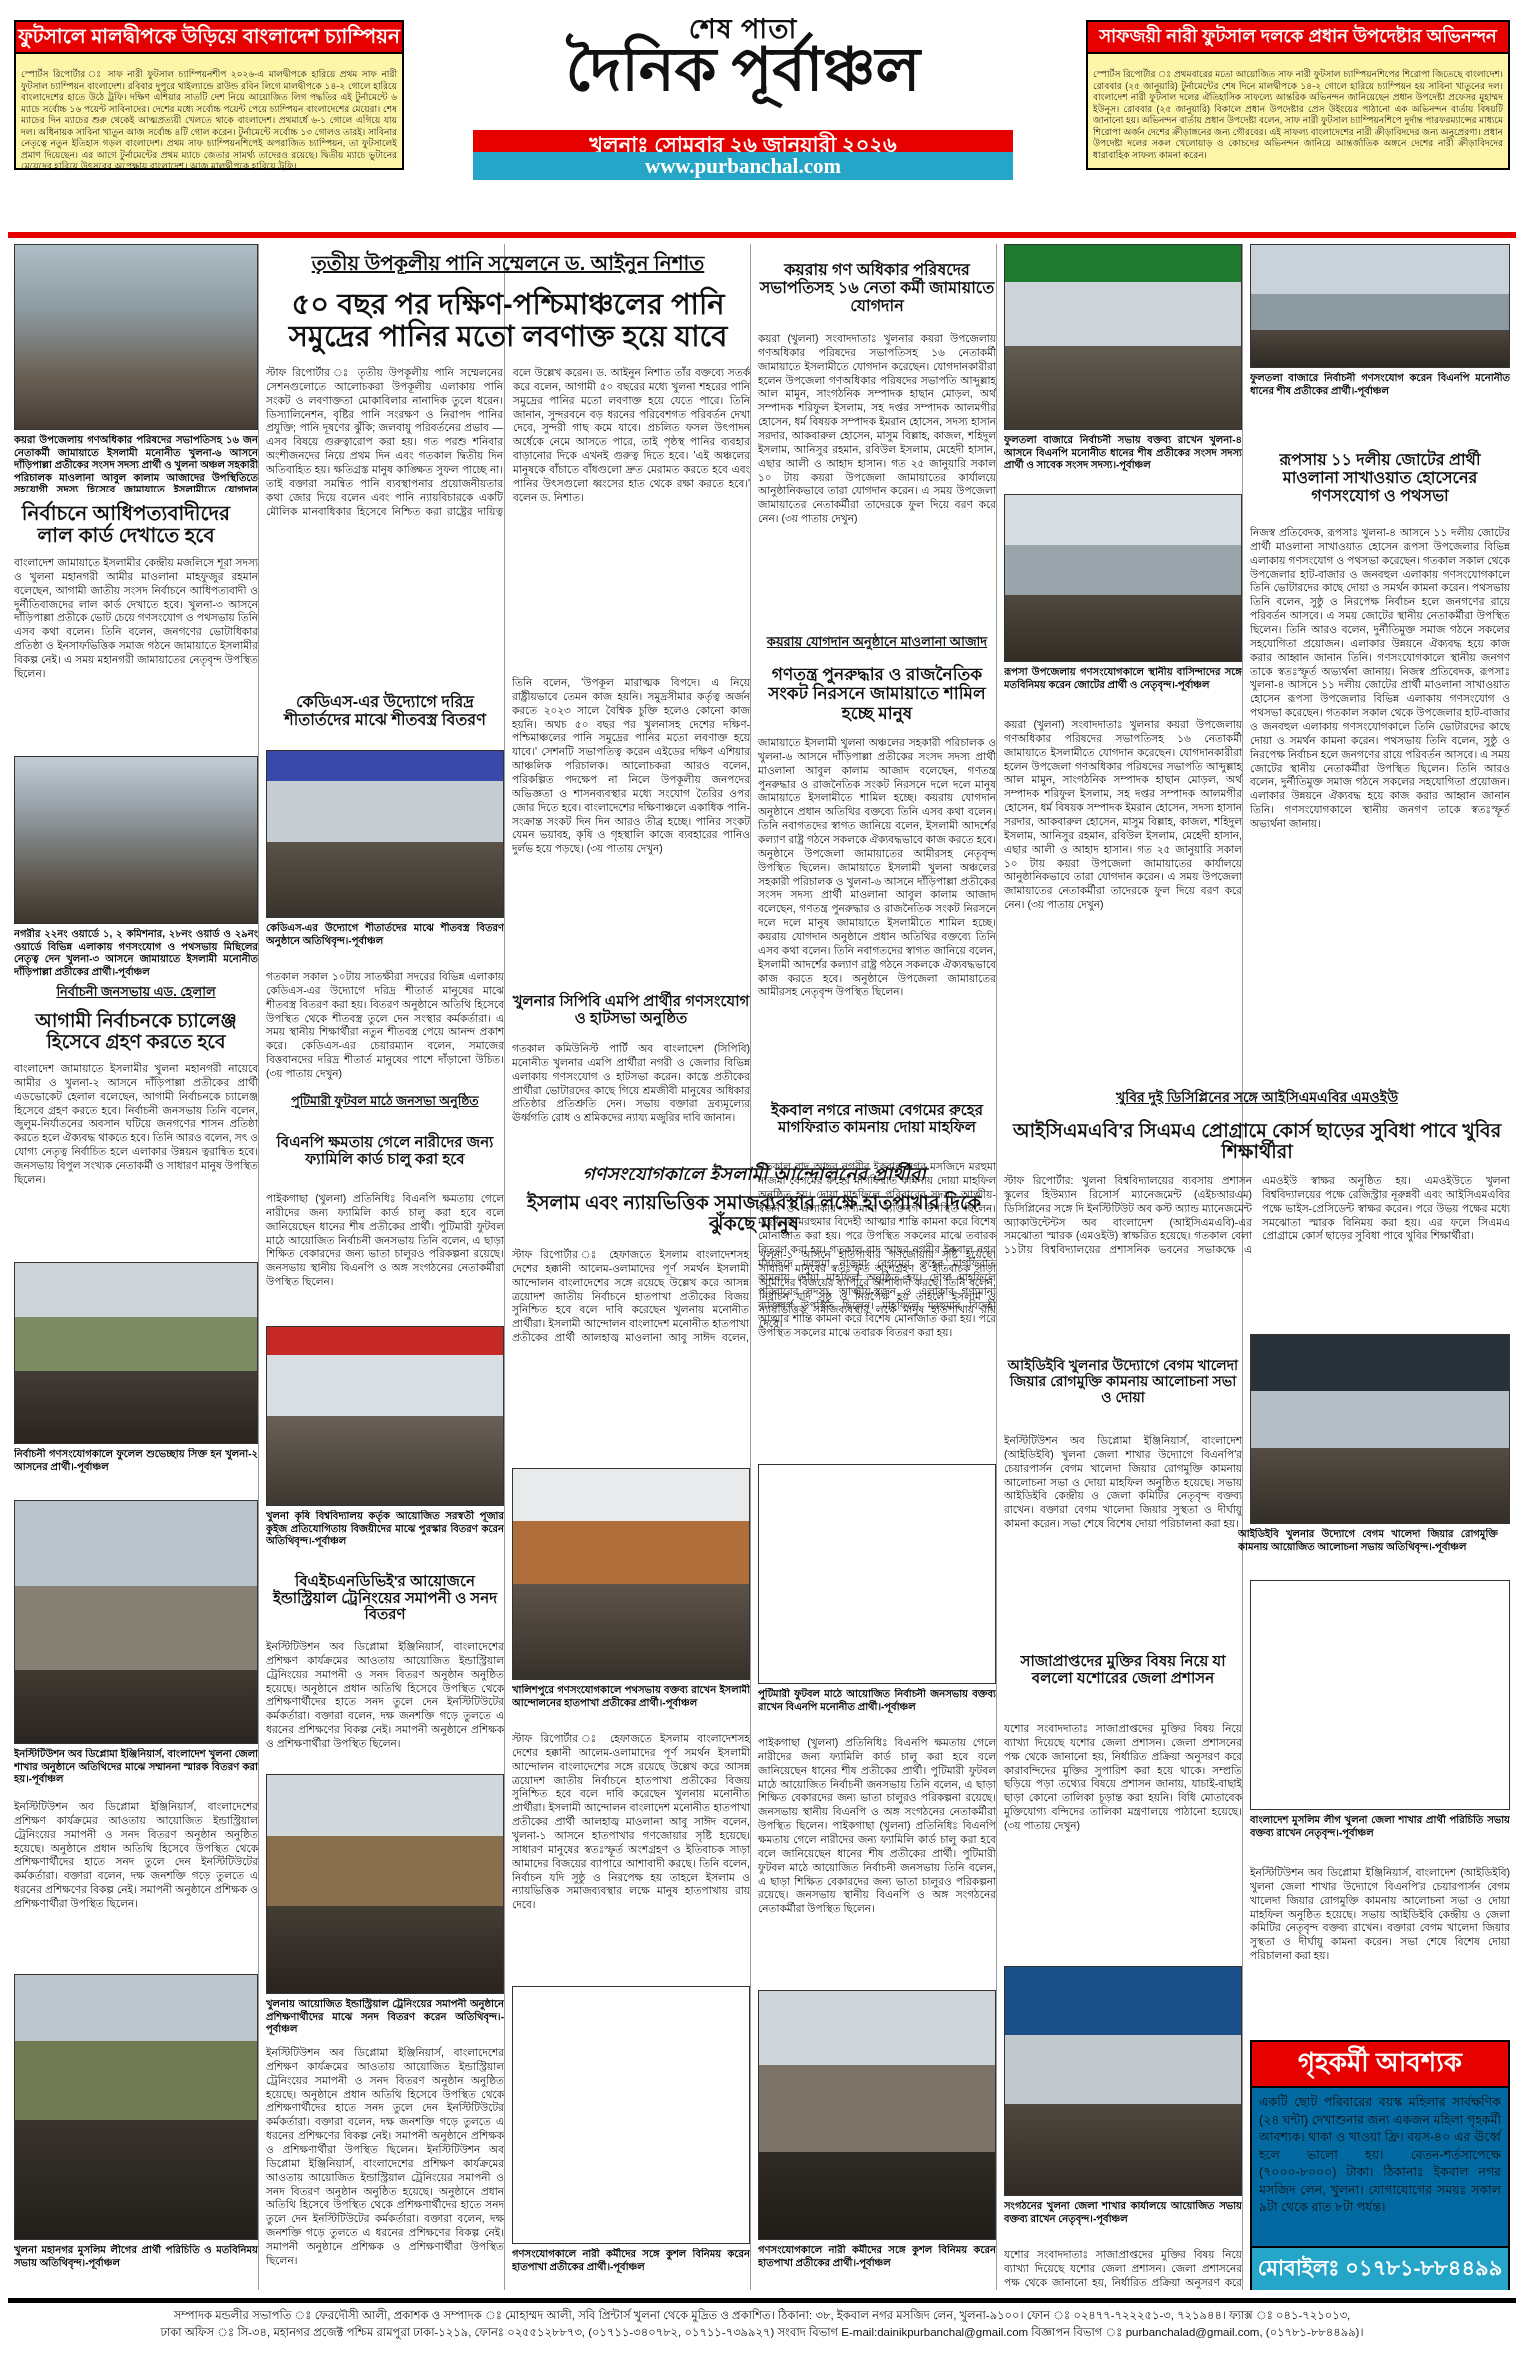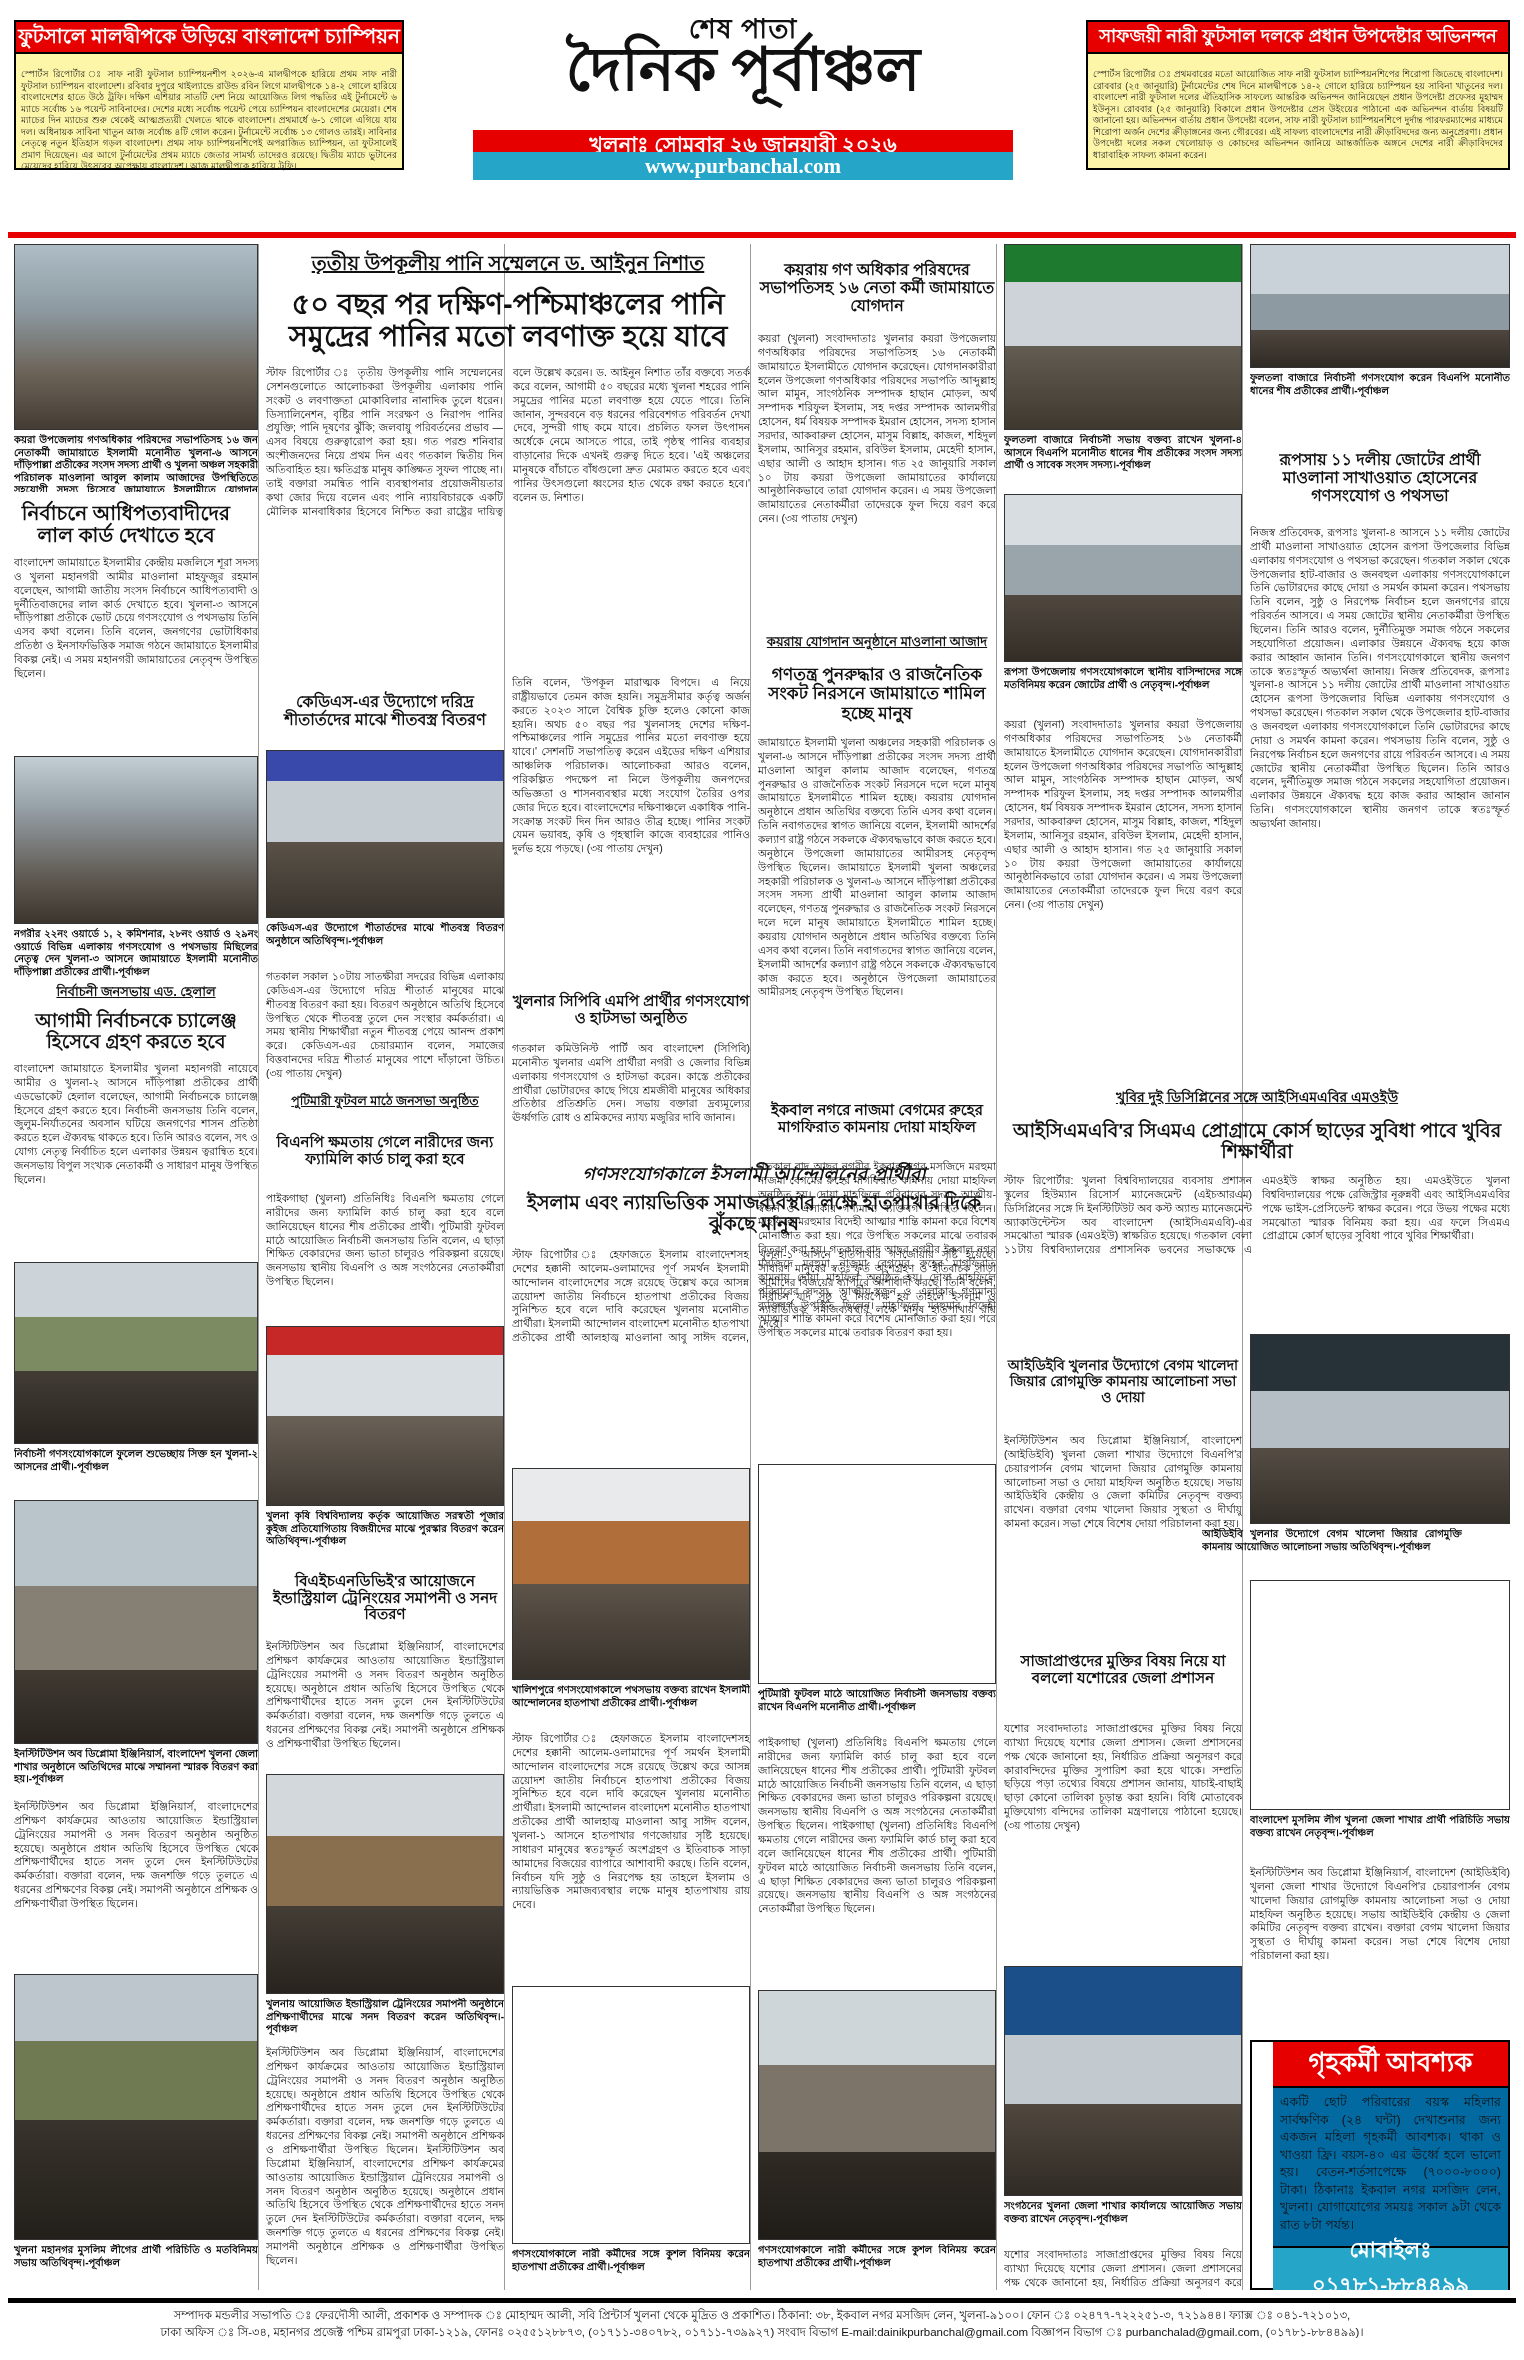--- a/index.html
+++ b/index.html
@@ -39,21 +39,21 @@
   .v-mela{background:linear-gradient(180deg,#e8eaec 0 25%,#b06e3b 25% 55%,#5d5349 55%,#36312a);}
   .v-burka{background:linear-gradient(180deg,#cfd6da 0 30%,#7c7468 30% 65%,#2f2a24 65%,#201c18);}
   .v-meeting{background:linear-gradient(180deg,#263238 0 30%,#b5bec5 30% 60%,#554d44 60%,#332e28);}
   .v-group{background:linear-gradient(180deg,#c9d1d6 0 30%,#8b8379 30% 65%,#46403a 65%,#2b2username622);}
   .v-blue{background:linear-gradient(180deg,#1a4f8a 0 30%,#c2cad0 30% 60%,#50483f 60%,#302b25);}
   .v-women{background:linear-gradient(180deg,#d6dbde 0 25%,#a56a8a 25% 60%,#4a4038 60%,#2c2username7221);}
   .v-flowers{background:linear-gradient(180deg,#ccd4d9 0 30%,#7d8b63 30% 60%,#423c35 60%,#29241f);}
   .v-seated{background:linear-gradient(180deg,#bcc6cc 0 25%,#6f7a52 25% 55%,#38332c 55%,#231f1a);}
   .v-cert{background:linear-gradient(180deg,#d2d8dc 0 28%,#896f4e 28% 60%,#433d35 60%,#28231e);}
   
-  .ad{border:2.5px solid #000;padding-left:21px;}
+  .ad{border:2.5px solid #000;}
   .ad .ad-banner{background:#e60000;color:#fff;font-weight:bold;font-size:26px;text-align:center;
                  display:flex;align-items:center;justify-content:center;border-bottom:2px solid #000;}
   .ad .ad-body{background:#0369a1;font-size:12.5px;font-weight:normal;line-height:1.4;text-align:justify;
                padding:6px 7px;overflow:hidden;}
   .ad .ad-mobile{background:#25a5c8;color:#fff;font-weight:bold;font-size:21px;text-align:center;
                  display:flex;align-items:center;justify-content:center;border-top:2px solid #000;}
   
   .footer{border-top:5px solid #000;}
   .fline{font-size:11.5px;line-height:1.5;text-align:center;white-space:nowrap;overflow:hidden;}
 </style>
@@ -172,21 +172,21 @@
 
   <div class="abs hl" style="left:1004px;top:1334px;width:238px;height:96px;font-size:14px;">আইডিইবি খুলনার উদ্যোগে বেগম খালেদা জিয়ার রোগমুক্তি কামনায় আলোচনা সভা ও দোয়া</div>
   <div class="abs body" style="left:1004px;top:1434px;width:238px;height:180px;">ইনস্টিটিউশন অব ডিপ্লোমা ইঞ্জিনিয়ার্স, বাংলাদেশ (আইডিইবি) খুলনা জেলা শাখার উদ্যোগে বিএনপি'র চেয়ারপার্সন বেগম খালেদা জিয়ার রোগমুক্তি কামনায় আলোচনা সভা ও দোয়া মাহফিল অনুষ্ঠিত হয়েছে। সভায় আইডিইবি কেন্দ্রীয় ও জেলা কমিটির নেতৃবৃন্দ বক্তব্য রাখেন। বক্তারা বেগম খালেদা জিয়ার সুস্থতা ও দীর্ঘায়ু কামনা করেন। সভা শেষে বিশেষ দোয়া পরিচালনা করা হয়।</div>
   <div class="abs hl" style="left:1004px;top:1622px;width:238px;height:96px;font-size:15px;">সাজাপ্রাপ্তদের মুক্তির বিষয় নিয়ে যা বললো যশোরের জেলা প্রশাসন</div>
   <div class="abs body" style="left:1004px;top:1722px;width:238px;height:240px;">যশোর সংবাদদাতাঃ সাজাপ্রাপ্তদের মুক্তির বিষয় নিয়ে ব্যাখ্যা দিয়েছে যশোর জেলা প্রশাসন। জেলা প্রশাসনের পক্ষ থেকে জানানো হয়, নির্ধারিত প্রক্রিয়া অনুসরণ করে কারাবন্দিদের মুক্তির সুপারিশ করা হয়ে থাকে। সম্প্রতি ছড়িয়ে পড়া তথ্যের বিষয়ে প্রশাসন জানায়, যাচাই-বাছাই ছাড়া কোনো তালিকা চূড়ান্ত করা হয়নি। বিধি মোতাবেক মুক্তিযোগ্য বন্দিদের তালিকা মন্ত্রণালয়ে পাঠানো হয়েছে। (৩য় পাতায় দেখুন)</div>
   <div class="abs photo v-blue" style="left:1004px;top:1966px;width:238px;height:230px;"></div>
   <div class="abs cap" style="left:1004px;top:2200px;width:238px;height:44px;">সংগঠনের খুলনা জেলা শাখার কার্যালয়ে আয়োজিত সভায় বক্তব্য রাখেন নেতৃবৃন্দ।-পূর্বাঞ্চল</div>
   <div class="abs body" style="left:1004px;top:2248px;width:238px;height:42px;">যশোর সংবাদদাতাঃ সাজাপ্রাপ্তদের মুক্তির বিষয় নিয়ে ব্যাখ্যা দিয়েছে যশোর জেলা প্রশাসন। জেলা প্রশাসনের পক্ষ থেকে জানানো হয়, নির্ধারিত প্রক্রিয়া অনুসরণ করে কারাবন্দিদের মুক্তির সুপারিশ করা হয়ে থাকে। সম্প্রতি ছড়িয়ে পড়া তথ্যের বিষয়ে প্রশাসন জানায়, যাচাই-বাছাই ছাড়া কোনো তালিকা চূড়ান্ত করা হয়নি। বিধি মোতাবেক মুক্তিযোগ্য বন্দিদের তালিকা মন্ত্রণালয়ে পাঠানো হয়েছে। (৩য় পাতায় দেখুন)</div>
 
   <div class="abs photo v-meeting" style="left:1250px;top:1334px;width:260px;height:190px;"></div>
-  <div class="abs cap" style="left:1202px;top:1528px;width:260px;height:48px;">আইডিইবি খুলনার উদ্যোগে বেগম খালেদা জিয়ার রোগমুক্তি কামনায় আয়োজিত আলোচনা সভায় অতিথিবৃন্দ।-পূর্বাঞ্চল</div>
+  <div class="abs cap" style="left:1238px;top:1528px;width:260px;height:48px;">আইডিইবি খুলনার উদ্যোগে বেগম খালেদা জিয়ার রোগমুক্তি কামনায় আয়োজিত আলোচনা সভায় অতিথিবৃন্দ।-পূর্বাঞ্চল</div>
   <div class="abs photo v-group" style="left:1250px;top:1580px;width:260px;height:230px;"></div>
   <div class="abs cap" style="left:1250px;top:1814px;width:260px;height:48px;">বাংলাদেশ মুসলিম লীগ খুলনা জেলা শাখার প্রার্থী পরিচিতি সভায় বক্তব্য রাখেন নেতৃবৃন্দ।-পূর্বাঞ্চল</div>
   <div class="abs body" style="left:1250px;top:1866px;width:260px;height:166px;">ইনস্টিটিউশন অব ডিপ্লোমা ইঞ্জিনিয়ার্স, বাংলাদেশ (আইডিইবি) খুলনা জেলা শাখার উদ্যোগে বিএনপি'র চেয়ারপার্সন বেগম খালেদা জিয়ার রোগমুক্তি কামনায় আলোচনা সভা ও দোয়া মাহফিল অনুষ্ঠিত হয়েছে। সভায় আইডিইবি কেন্দ্রীয় ও জেলা কমিটির নেতৃবৃন্দ বক্তব্য রাখেন। বক্তারা বেগম খালেদা জিয়ার সুস্থতা ও দীর্ঘায়ু কামনা করেন। সভা শেষে বিশেষ দোয়া পরিচালনা করা হয়।</div>
 
   <div class="abs ad" style="left:1250px;top:2040px;width:260px;height:250px;">
     <div class="ad-banner" style="height:44px;">গৃহকর্মী আবশ্যক</div>
     <div class="ad-body" style="height:146px;">একটি ছোট পরিবারের বয়স্ক মহিলার সার্বক্ষণিক (২৪ ঘন্টা) দেখাশুনার জন্য একজন মহিলা গৃহকর্মী আবশ্যক। থাকা ও খাওয়া ফ্রি। বয়স-৪০ এর ঊর্ধ্বে হলে ভালো হয়। বেতন-শর্তসাপেক্ষে (৭০০০-৮০০০) টাকা। ঠিকানাঃ ইকবাল নগর মসজিদ লেন, খুলনা। যোগাযোগের সময়ঃ সকাল ৯টা থেকে রাত ৮টা পর্যন্ত।</div>
     <div class="ad-mobile" style="height:42px;">মোবাইলঃ ০১৭৮১-৮৮৪৪৯৯</div>
   </div>
 

